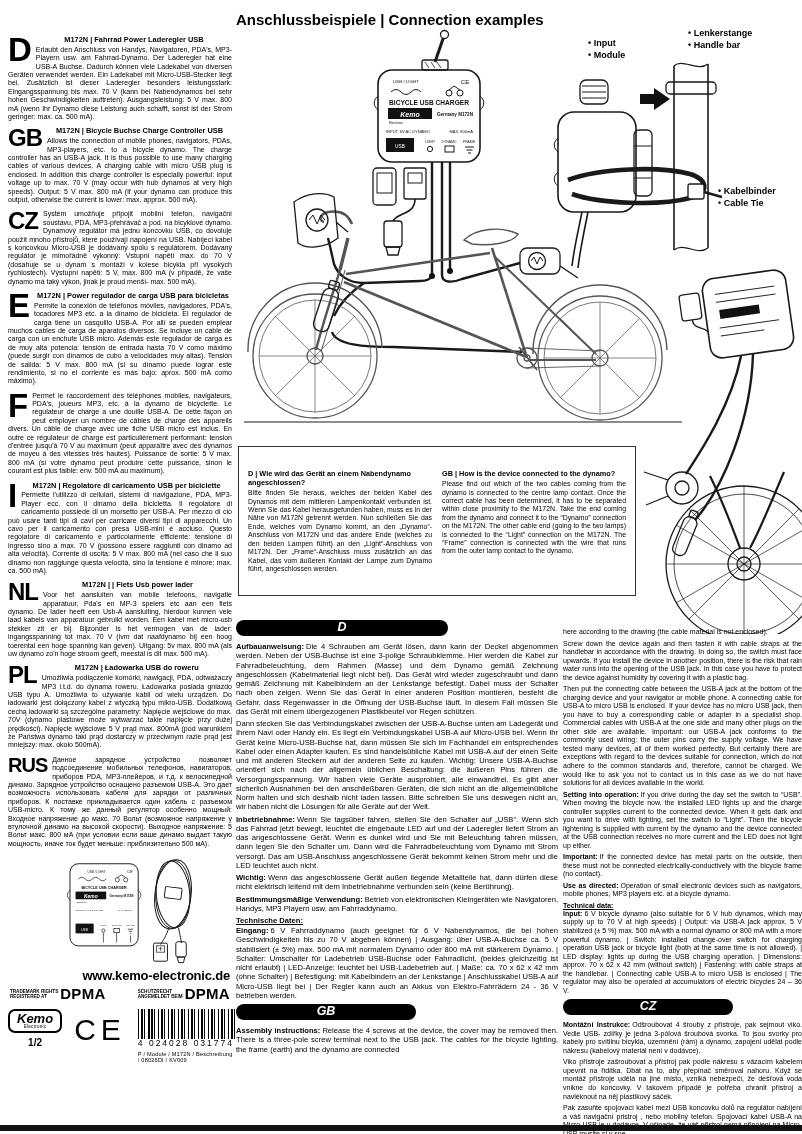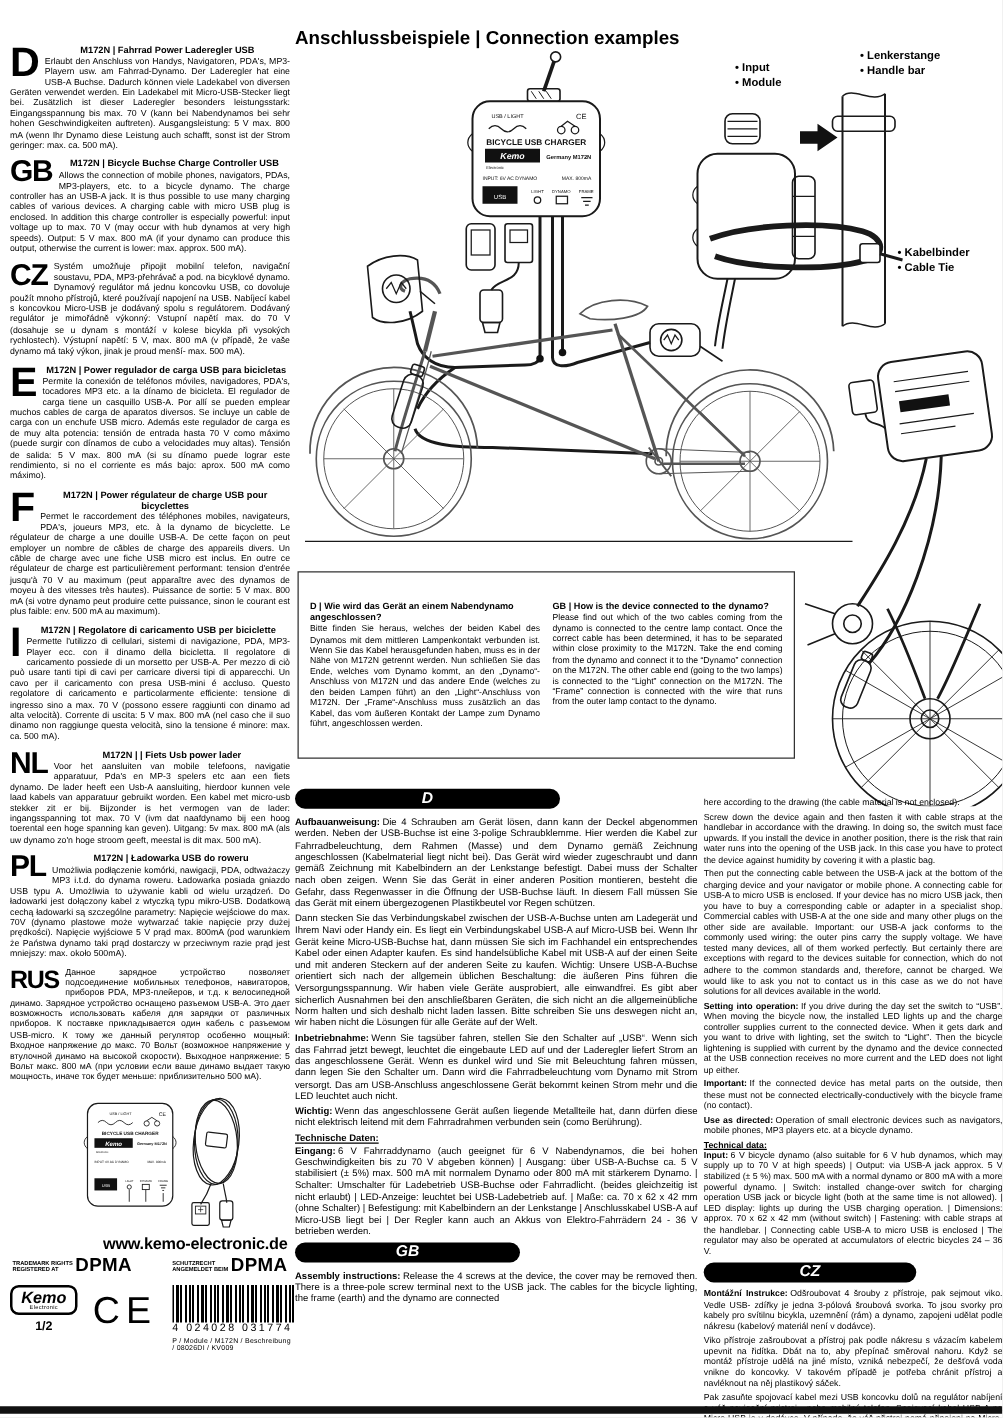--- a/index.html
+++ b/index.html
@@ -20,21 +20,21 @@
   .kemoblk{text-align:center}
   .kemobox{border:2px solid #000;border-radius:7px;padding:1px 7px 2px;font-weight:700;font-style:italic;font-size:13px;line-height:1}
   .kemosub{font-size:4.5px;font-style:normal;font-weight:400;letter-spacing:.3px}
   .pageno{font-size:10px;font-weight:700;margin-top:4px}
   .cemark{font-size:30px;font-weight:400;letter-spacing:5px;line-height:1;margin-top:6px}
   .bcblk{text-align:left}
   .bars{width:98px;height:30px;margin:0 auto;background:repeating-linear-gradient(90deg,#000 0 1.5px,#fff 1.5px 3px,#000 3px 5px,#fff 5px 6px,#000 6px 7.5px,#fff 7.5px 10px)}
   .bcdigits{font-size:8.5px;letter-spacing:2px;line-height:1.1}
   .footcode{font-size:5.6px;margin-top:3px;letter-spacing:.2px}
   
-  .rightregion{position:absolute;left:236px;top:11px;width:566px;height:798px}
+  .rightregion{position:absolute;left:236px;top:0;width:566px;height:798px}
   .conntitle{position:absolute;left:0;top:11px;font-size:15px;font-weight:700}
   .mainsvg{position:absolute;left:0;top:26px}
   .illab{position:absolute;font-size:9px;font-weight:700;line-height:1.3;background:rgba(255,255,255,.0)}
   .qbox{position:absolute;left:2px;top:446px;width:378px;border:1.3px solid #333;padding:22px 9px;display:flex;gap:10px;background:#fff}
   .qcol{width:50%;font-size:6.9px;line-height:1.22;text-align:justify}
   .qtitle{display:block;font-size:7.3px;font-weight:700;text-align:left;margin-bottom:2px;line-height:1.25}
   .midcol{position:absolute;left:0;top:616px;width:322px}
   .rightcol{position:absolute;left:327px;top:628px;width:239px}
   .badge{background:#000;color:#fff;border-radius:9px;text-align:center;font-weight:700;font-style:italic;height:16px;line-height:15px;font-size:12.5px;margin:4px 0 6px}
   .badge.bd{width:212px}.badge.bgb{width:180px}.badge.bcz{width:170px}
@@ -67,21 +67,20 @@
       <span class="cap cap2">CZ</span>
       <span>Systém umožňuje připojit mobilní telefon, navigační soustavu, PDA, MP3-přehrávač a pod. na bicyklové dynamo. Dynamový regulátor má jednu koncovku USB, co dovoluje použít mnoho přístrojů, které používají napojení na USB. Nabíjecí kabel s koncovkou Micro-USB je dodávaný spolu s regulátorem. Dodávaný regulátor je mimořádně výkonný: Vstupní napětí max. do 70 V (dosahuje se u dynam s montáží v kolese bicykla při vysokých rychlostech). Výstupní napětí: 5 V, max. 800 mA (v případě, že vaše dynamo má taký výkon, jinak je proud menší- max. 500 mA).</span>
     </div>
     <div class="lsec">
       <span class="cap cap1">E</span>
       <b class="ltitle">M172N | Power regulador de carga USB para bicicletas</b>
       <span>Permite la conexión de teléfonos móviles, navigadores, PDA's, tocadores MP3 etc. a la dínamo de bicicleta. El regulador de carga tiene un casquillo USB-A. Por allí se pueden emplear muchos cables de carga de aparatos diversos. Se incluye un cable de carga con un enchufe USB micro. Además este regulador de carga es de muy alta potencia: tensión de entrada hasta 70 V como máximo (puede surgir con dínamos de cubo a velocidades muy altas). Tensión de salida: 5 V max. 800 mA (si su dínamo puede lograr este rendimiento, si no el corriente es más bajo: aprox. 500 mA como máximo).</span>
     </div>
     <div class="lsec">
       <span class="cap cap1">F</span>
-      <b class="ltitle">M172N | Power régulateur de charge USB pour bicyclettes</b>
       <span>Permet le raccordement des téléphones mobiles, navigateurs, PDA's, joueurs MP3, etc. à la dynamo de bicyclette. Le régulateur de charge a une douille USB-A. De cette façon on peut employer un nombre de câbles de charge des appareils divers. Un câble de charge avec une fiche USB micro est inclus. En outre ce régulateur de charge est particulièrement performant: tension d'entrée jusqu'à 70 V au maximum (peut apparaître avec des dynamos de moyeu à des vitesses très hautes). Puissance de sortie: 5 V max. 800 mA (si votre dynamo peut produire cette puissance, sinon le courant est plus faible: env. 500 mA au maximum).</span>
     </div>
     <div class="lsec">
       <span class="cap cap1">I</span>
       <b class="ltitle">M172N |  Regolatore di caricamento USB per biciclette</b>
       <span>Permette l'utilizzo di cellulari, sistemi di navigazione, PDA, MP3-Player ecc. con il dinamo della bicicletta. Il regolatore di caricamento possiede di un morsetto per USB-A. Per mezzo di ciò può usare tanti tipi di cavi per carricare diversi tipi di apparecchi. Un cavo per il caricamento con presa USB-mini é accluso. Questo regolatore di caricamento e particolarmente efficiente: tensione di ingresso sino a max. 70 V (possono essere raggiunti con dinamo ad alta velocità). Corrente di uscita: 5 V max. 800 mA (nel caso che il suo dinamo non raggiunge questa velocità, sino la tensione é minore: max. ca. 500 mA).</span>
     </div>
     <div class="lsec">
       <span class="cap cap2">NL</span>
       <b class="ltitle">M172N | | Fiets Usb power lader</b>
@@ -354,21 +353,22 @@
         <b class="qtitle">GB | How is the device connected to the dynamo?</b>
         <span>Please find out which of the two cables coming from the dynamo is connected to the centre lamp contact. Once the correct cable has been determined, it has to be separated within close proximity to the M172N. Take the end coming from the dynamo and connect it to the “Dynamo” connection on the M172N. The other cable end (going to the two lamps) is connected to the “Light” connection on the M172N. The “Frame” connection is connected with the wire that runs from the outer lamp contact to the dynamo.</span>
       </div>
     </div>
 
     <div class="midcol">
       <div class="badge bd">D</div>
       <p class="para"><b>Aufbauanweisung:</b><span>Die 4 Schrauben am Gerät lösen, dann kann der Deckel abgenommen werden. Neben der USB-Buchse ist eine 3-polige Schraubklemme. Hier werden die Kabel zur Fahrradbeleuchtung, dem Rahmen (Masse) und dem Dynamo gemäß Zeichnung angeschlossen (Kabelmaterial liegt nicht bei). Das Gerät wird wieder zugeschraubt und dann gemäß Zeichnung mit Kabelbindern an der Lenkstange befestigt. Dabei muss der Schalter nach oben zeigen. Wenn Sie das Gerät in einer anderen Position montieren, besteht die Gefahr, dass Regenwasser in die Öffnung der USB-Buchse läuft. In diesem Fall müssen Sie das Gerät mit einem übergezogenen Plastikbeutel vor Regen schützen.</span></p>
       <p class="para"><span>Dann stecken Sie das Verbindungskabel zwischen der USB-A-Buchse unten am Ladegerät und Ihrem Navi oder Handy ein. Es liegt ein Verbindungskabel USB-A auf Micro-USB bei. Wenn Ihr Gerät keine Micro-USB-Buchse hat, dann müssen Sie sich im Fachhandel ein entsprechendes Kabel oder einen Adapter kaufen. Es sind handelsübliche Kabel mit USB-A auf der einen Seite und mit anderen Steckern auf der anderen Seite zu kaufen. Wichtig: Unsere USB-A-Buchse orientiert sich nach der allgemein üblichen Beschaltung: die äußeren Pins führen die Versorgungsspannung. Wir haben viele Geräte ausprobiert, alle einwandfrei. Es gibt aber sicherlich Ausnahmen bei den anschließbaren Geräten, die sich nicht an die allgemeinübliche Norm halten und sich deshalb nicht laden lassen. Bitte schreiben Sie uns deswegen nicht an, wir haben nicht die Lösungen für alle Geräte auf der Welt.</span></p>
       <p class="para"><b>Inbetriebnahme:</b><span>Wenn Sie tagsüber fahren, stellen Sie den Schalter auf „USB“. Wenn sich das Fahrrad jetzt bewegt, leuchtet die eingebaute LED auf und der Laderegler liefert Strom an das angeschlossene Gerät.  Wenn es dunkel wird und Sie mit Beleuchtung fahren müssen, dann legen Sie den Schalter um. Dann wird die Fahrradbeleuchtung vom Dynamo mit Strom versorgt. Das am USB-Anschluss angeschlossene Gerät bekommt keinen Strom mehr und die LED leuchtet auch nicht.</span></p>
-      <p class="para"><b>Wichtig:</b><span>Wenn das angeschlossene Gerät außen liegende Metallteile hat, dann dürfen diese nicht elektrisch leitend mit dem Fahrradrahmen verbunden sein (como Berührung).</span></p>
+      <p class="para"><b>Wichtig:</b><span>Wenn das angeschlossene Gerät außen liegende Metallteile hat, dann dürfen diese nicht elektrisch leitend mit dem Inbetriebnahme verbunden sein (keine Berührung).</span></p>
+      <p class="para"><b>Bestimmungsmäßige Verwendung:</b><span>Betrieb von elektronischen Kleingeräten wie Navigatoren, Handys, MP3 Playern usw. am Fahrraddynamo.</span></p>
       <div class="thead">Technische Daten:</div>
       <p class="para"><b>Eingang:</b><span>6 V Fahrraddynamo (auch geeignet für 6 V Nabendynamos, die bei hohen Geschwindigkeiten bis zu 70 V abgeben können) | Ausgang: über USB-A-Buchse ca. 5 V stabilisiert (± 5%) max. 500 mA mit normalem Dynamo oder 800 mA mit stärkerem Dynamo. | Schalter: Umschalter für Ladebetrieb USB-Buchse oder Fahrradlicht. (beides gleichzeitig ist nicht erlaubt) | LED-Anzeige: leuchtet bei USB-Ladebetrieb auf. | Maße: ca. 70 x 62 x 42 mm (ohne Schalter) | Befestigung: mit Kabelbindern an der Lenkstange | Anschlusskabel USB-A auf Micro-USB liegt bei | Der Regler kann auch an Akkus von Elektro-Fahrrädern 24 - 36 V betrieben werden.</span></p>
       <div class="badge bgb">GB</div>
       <p class="para"><b>Assembly instructions:</b><span>Release the 4 screws at the device, the cover may be removed then. There is a three-pole screw terminal next to the USB jack. The cables for the bicycle lighting, the frame (earth) and the dynamo are connected</span></p>
     </div>
 
     <div class="rightcol">
       <p class="para"><span>here according to the drawing (the cable material is not enclosed).</span></p>
       <p class="para"><span>Screw down the device again and then fasten it with cable straps at the handlebar in accordance with the drawing. In doing so, the switch must face upwards. If you install the device in another position, there is the risk that rain water runs into the opening of the USB jack. In this case you have to protect the device against humidity by covering it with a plastic bag.</span></p>
       <p class="para"><span>Then put the connecting cable between the USB-A jack at the bottom of the charging device and your navigator or mobile phone. A connecting cable for USB-A to micro USB is enclosed. If your device has no micro USB jack, then you have to buy a corresponding cable or adapter in a specialist shop. Commercial cables with USB-A at the one side and many other plugs on the other side are available. Important: our USB-A jack conforms to the commonly used wiring: the outer pins carry the supply voltage. We have tested many devices, all of them worked perfectly. But certainly there are exceptions with regard to the devices suitable for connection, which do not adhere to the common standards and, therefore, cannot be charged. We would like to ask you not to contact us in this case as we do not have solutions for all devices available in the world.</span></p>

